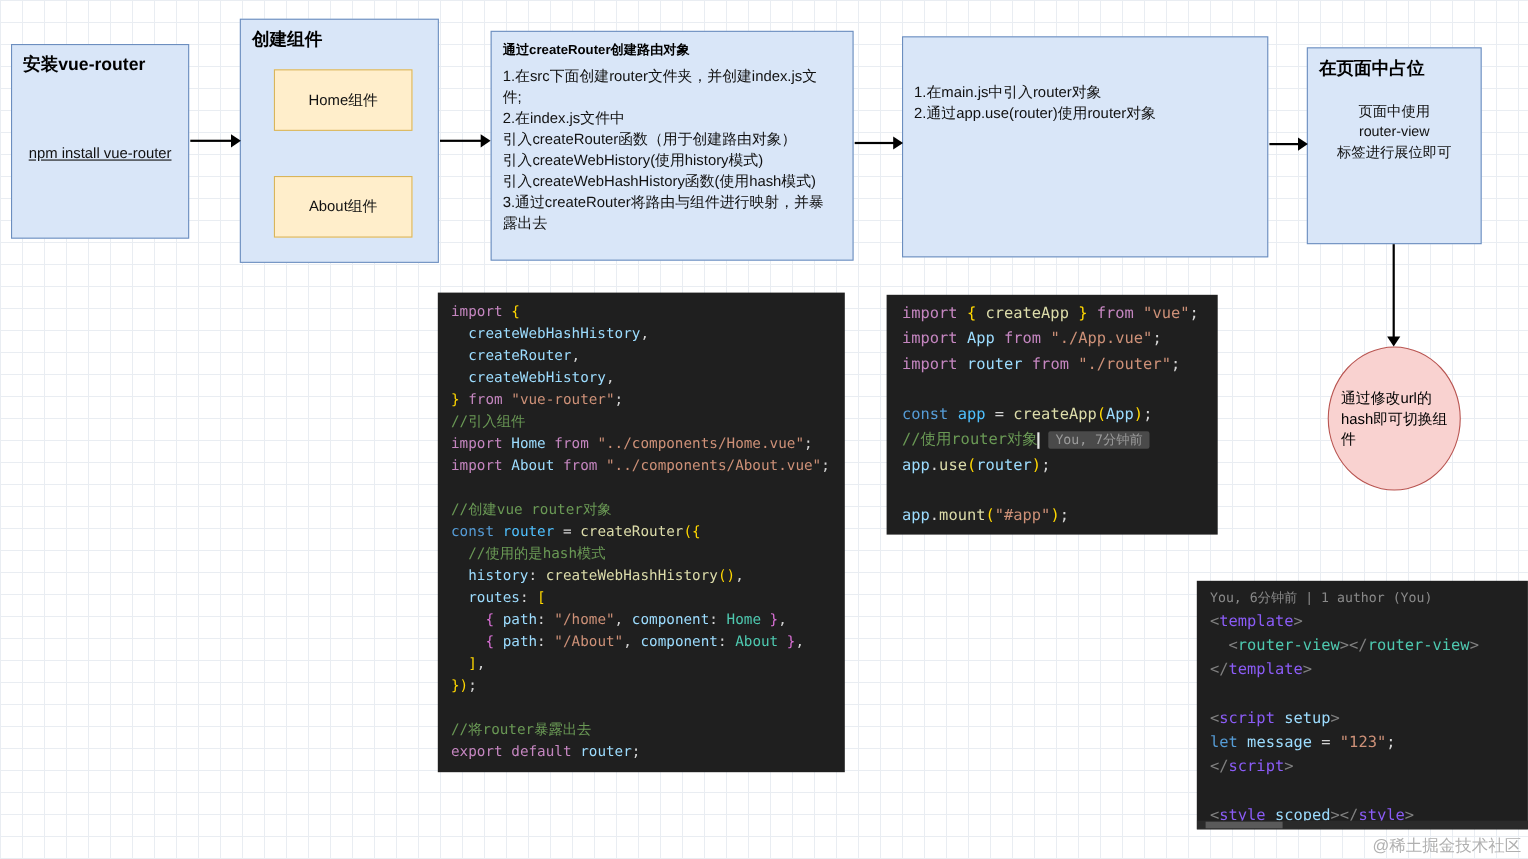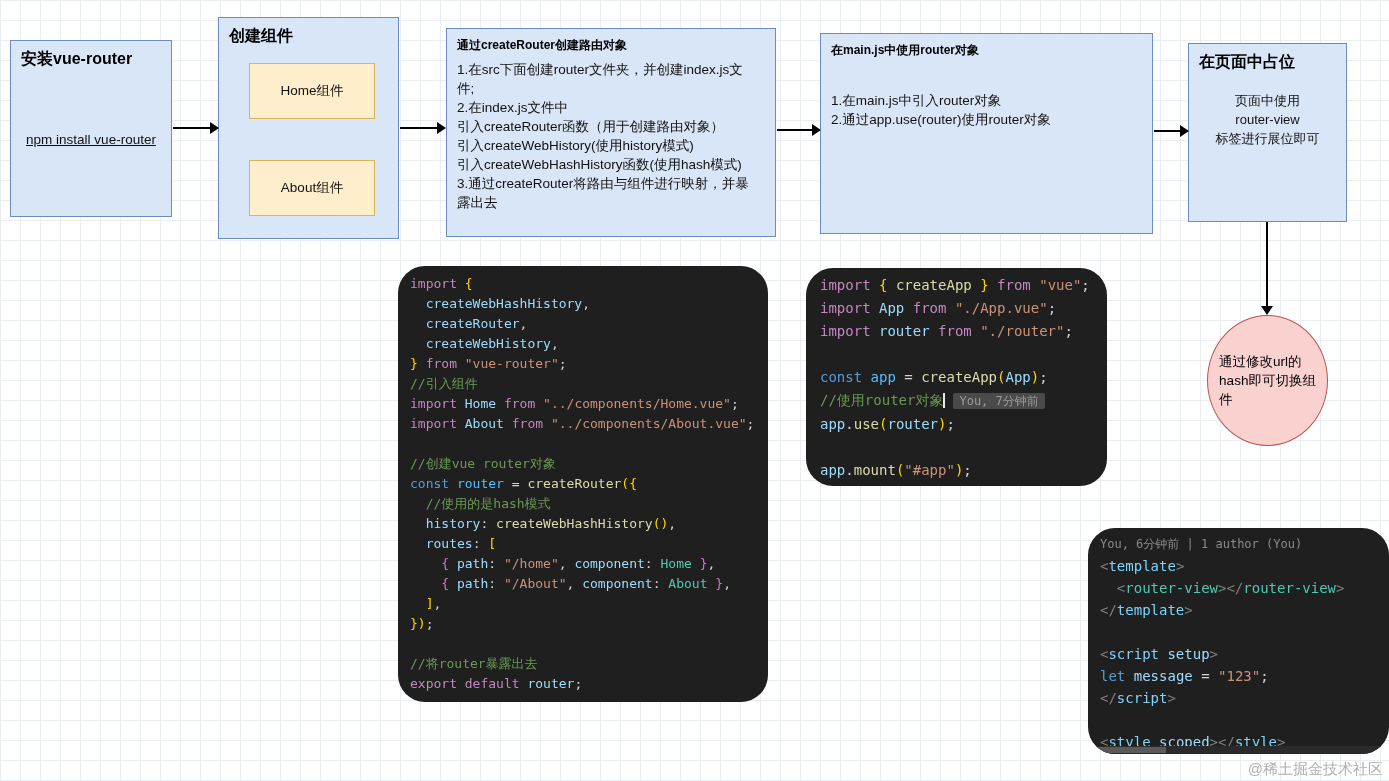--- a/index.html
+++ b/index.html
@@ -61,39 +61,38 @@
     content:""; position:absolute; bottom:-8px; left:-5px; width:0; height:0;
     border-top:9px solid #000; border-left:6px solid transparent; border-right:6px solid transparent;
   }
   #arrow5 { left:1266px; top:222px; height:85px; }
 
   
   .code {
     position:absolute; box-sizing:border-box; overflow:hidden;
     background:#1f1f1f; color:#d4d4d4;
     font-family:"DejaVu Sans Mono","Liberation Mono",monospace;
-    border-radius:27px;
   }
   #cb1 { left:398px; top:266px; width:370px; height:436px; font-size:13px; line-height:20px; padding:8px 12px; }
   #cb2 { left:806px; top:268px; width:301px; height:218px; font-size:14px; line-height:23px; padding:6px 14px; }
   #cb3 { left:1088px; top:528px; width:301px; height:226px; font-size:14px; line-height:22px; padding:4px 12px; }
   .code-line { white-space:pre; }
 
   .t-kw   { color:#C586C0; }
   .t-decl { color:#569CD6; }
   .t-var  { color:#9CDCFE; }
   .t-varc { color:#4FC1FF; }
   .t-fn   { color:#DCDCAA; }
   .t-str  { color:#CE9178; }
   .t-com  { color:#6A9955; }
   .t-pun  { color:#D4D4D4; }
   .t-brk  { color:#FFD700; }
   .t-brkp { color:#DA70D6; }
   .t-teal { color:#4EC9B0; }
-  .t-tag  { color:#7dd3fc; }
+  .t-tag  { color:#8b5cf6; }
   .t-tagb { color:#808080; }
   .t-dim  { color:#8a8a8a; font-size:12px; }
   .t-blame { background:#4a4a4a; color:#9b9b9b; font-size:12px; padding:1px 6px; margin-left:8px; border-radius:2px; }
   .t-cursor { display:inline-block; width:2px; height:15px; background:#e8e8e8; vertical-align:text-bottom; }
 
   .hscroll { position:absolute; left:0; bottom:0; width:100%; height:8px; background:#2a2a2a; }
   .hscroll-thumb { position:absolute; left:8px; top:1px; width:70px; height:6px; background:#5a5a5a; }
 
   .watermark { position:absolute; right:6px; bottom:2px; color:#b0b0b0; font-size:15px; }
 </style>
@@ -123,21 +122,20 @@
 件;
 2.在index.js文件中
 引入createRouter函数（用于创建路由对象）
 引入createWebHistory(使用history模式)
 引入createWebHashHistory函数(使用hash模式)
 3.通过createRouter将路由与组件进行映射，并暴
 露出去</div>
   </div>
 
   <div class="bluebox" id="box4">
-    <div class="box-title">在main.js中使用router对象</div>
     <div class="box-body">1.在main.js中引入router对象
 2.通过app.use(router)使用router对象</div>
   </div>
 
   <div class="bluebox" id="box5">
     <div class="box-title">在页面中占位</div>
     <div class="box-body">页面中使用
 router-view
 标签进行展位即可</div>
   </div>

